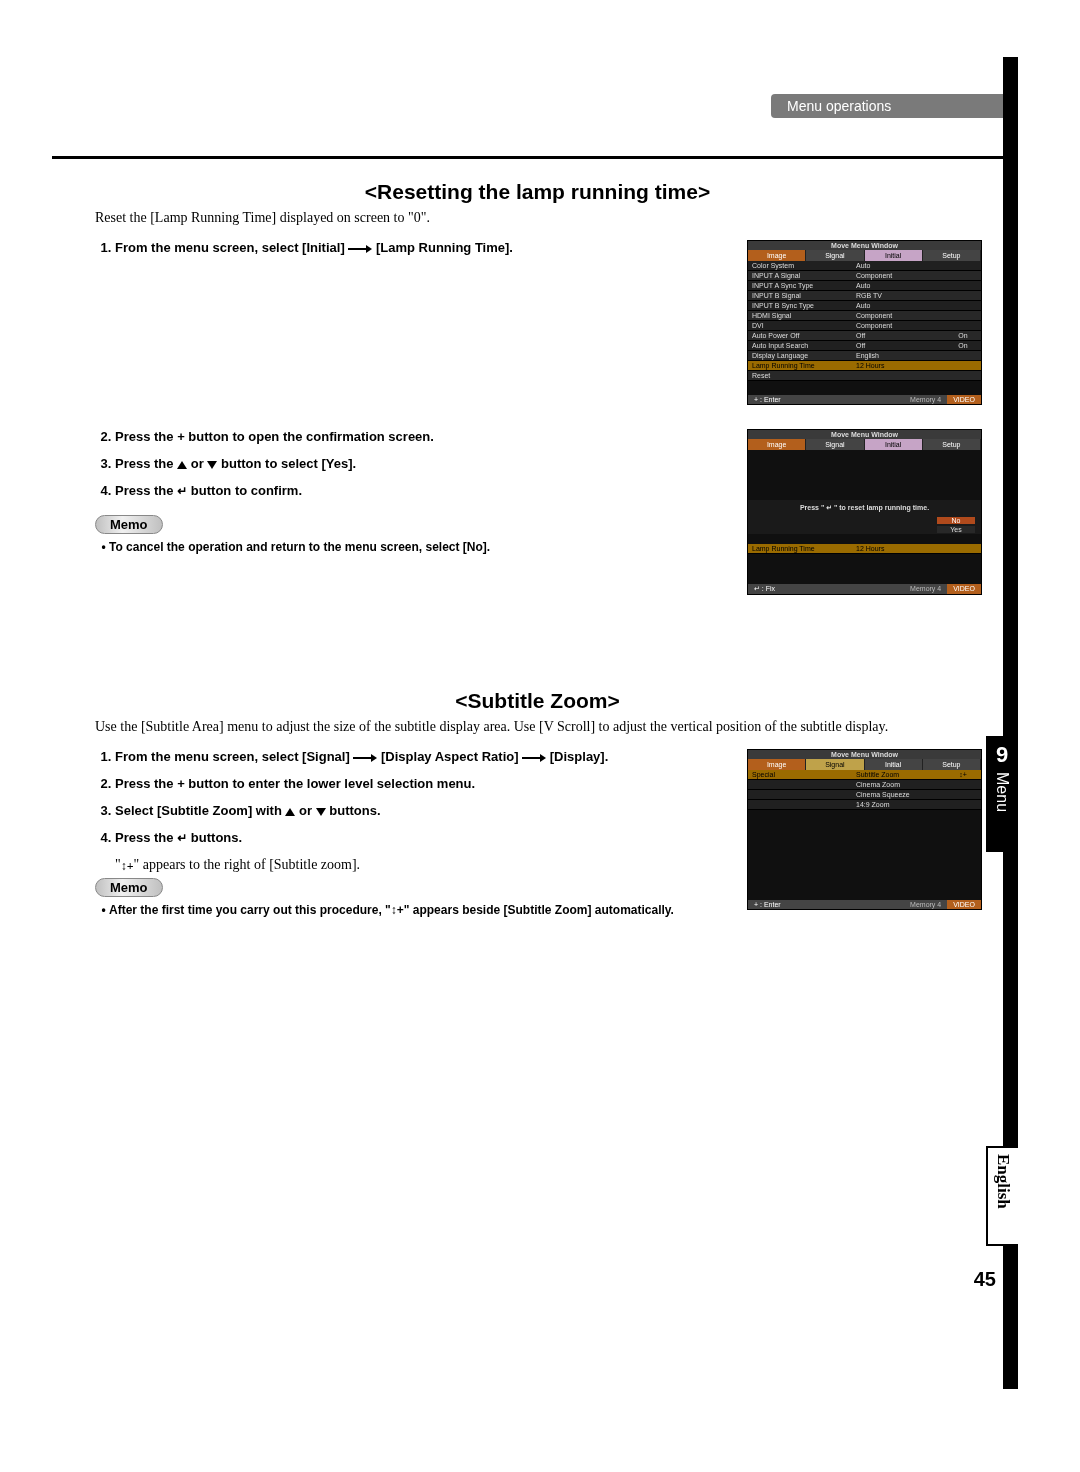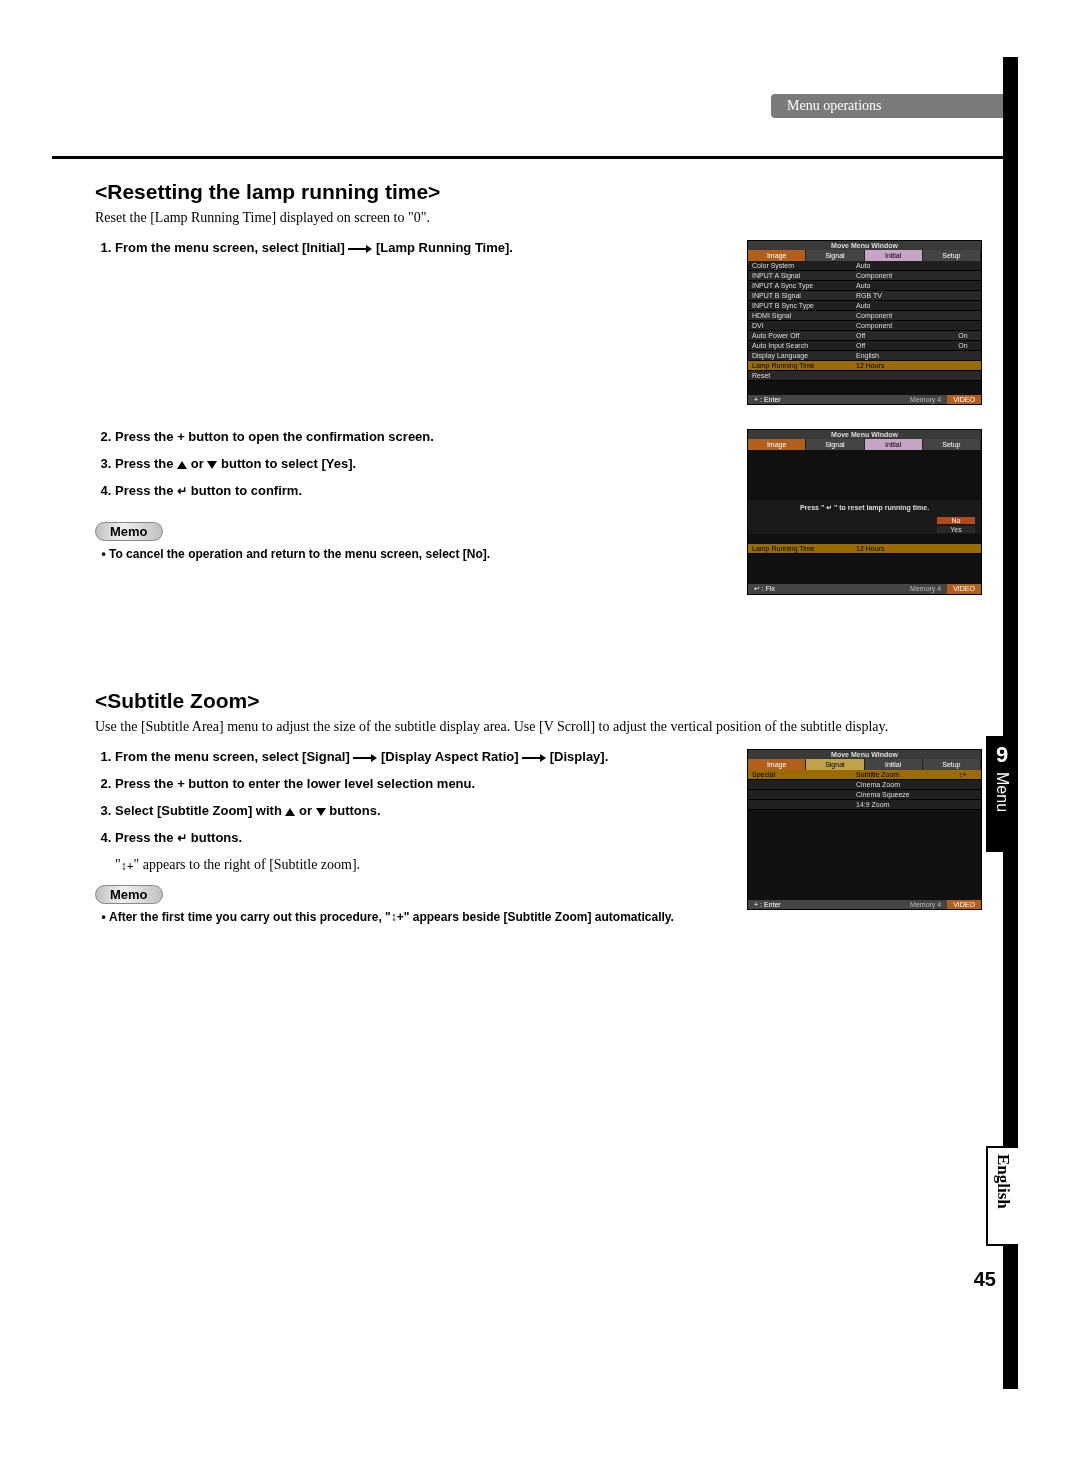--- a/index.html
+++ b/index.html
@@ -23,21 +23,21 @@
   }
   .header-bar {
     position: absolute;
     top: 94px;
     right: 77px;
     height: 24px;
     width: 232px;
     background: #7a7a7a;
     border-radius: 4px 0 0 4px;
     color: #fff;
-    font-family: Liberation Serif, serif;
+    font-family: Liberation Sans, sans-serif;
     font-size: 14px;
     line-height: 24px;
     padding-left: 16px;
     box-sizing: border-box;
   }
   .rule {
     position: absolute;
     left: 52px;
     right: 77px;
     top: 156px;
@@ -48,20 +48,21 @@
     position: absolute;
     left: 95px;
     right: 100px;
     top: 180px;
   }
   h2.section {
     font-family: Arial, sans-serif;
     font-weight: bold;
     font-size: 21px;
     margin: 0 0 6px 0;
+    text-align: center;
   }
   p.intro {
     font-size: 14px;
     margin: 0 0 14px 0;
   }
   .two-col { display: flex; gap: 20px; }
   .left-col { flex: 1 1 0; }
   .right-col { width: 233px; flex: 0 0 233px; }
   ol.steps {
     font-family: Arial, sans-serif;
@@ -101,21 +102,21 @@
   }
   .memo-badge {
     display:inline-block;
     background: linear-gradient(to right, #c0c0c0 0%, #f0f0f0 40%, #c0c0c0 100%);
     border:1px solid #888;
     border-radius:10px;
     font-family:Arial, sans-serif;
     font-weight:bold;
     font-size:13px;
     padding:1px 14px;
-    margin:12px 0 4px 0;
+    margin:5px 0 4px 0;
   }
   ul.memo-list {
     font-family:Arial, sans-serif;
     font-weight:bold;
     font-size:12px;
     margin:2px 0 10px 0;
     padding-left:14px;
   }
   ul.memo-list li::marker { content:"• "; }
   .nonbold { font-weight:normal; font-family:"Times New Roman", serif; font-size:14px; }

